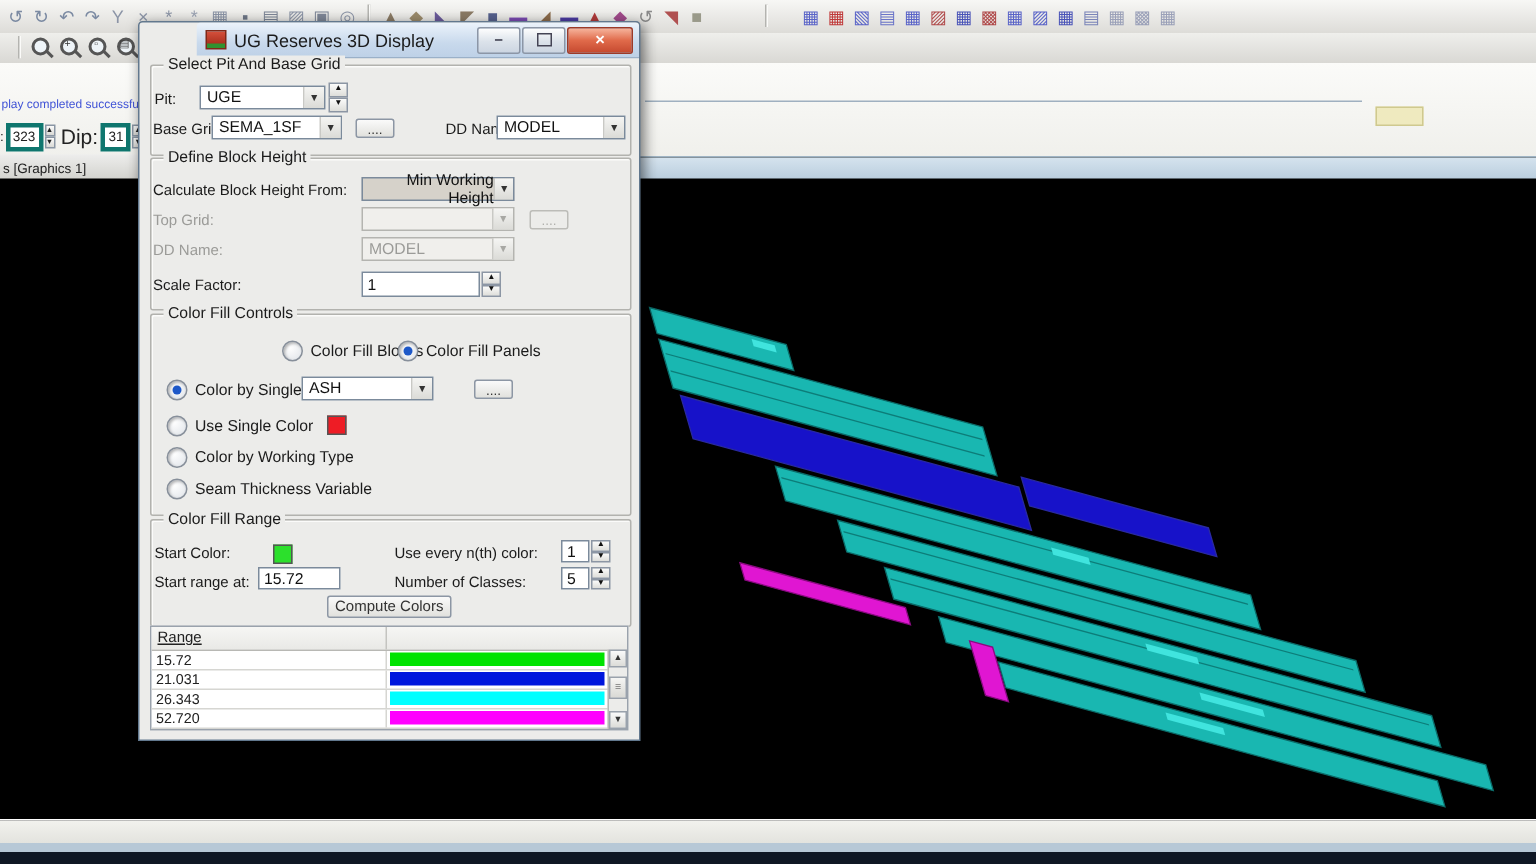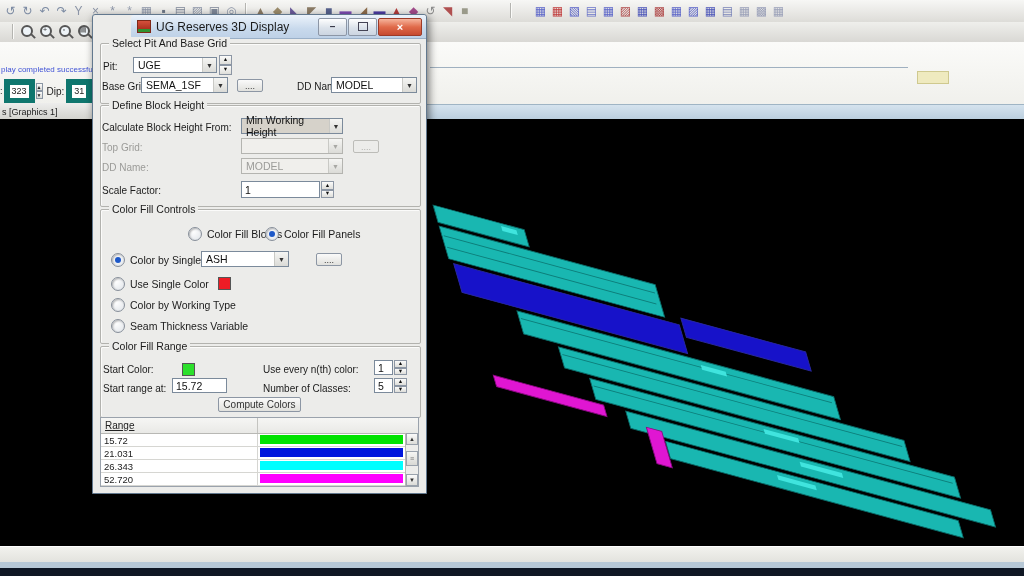--- a/index.html
+++ b/index.html
@@ -22,21 +22,21 @@
 
   
   #white-panel{position:absolute;left:0;top:42px;width:1024px;height:62px;
     background:linear-gradient(#fbfbf9,#f0f0ec);}
   #cmd-line{position:absolute;left:430px;top:67px;width:478px;height:1px;background:#9fb0c0;}
   #yellow-btn{position:absolute;left:917px;top:71px;width:30px;height:11px;background:#efeabf;border:1px solid #cfc98f;}
   #blue-strip{position:absolute;left:0;top:104px;width:1024px;height:15px;
     background:linear-gradient(#d5e3ee,#b9cddd);border-top:1px solid #9fb4c4;}
   #status-link{position:absolute;left:1px;top:65px;font-size:8px;color:#4053d6;white-space:nowrap;}
   #coord-row{position:absolute;left:0;top:79px;width:92px;height:24px;display:flex;align-items:center;font-size:9px;color:#222;}
-  .mini-input{border:6px solid #0f766e;background:#fff;height:13px;line-height:13px;font-size:9px;padding:0 2px;}
+  .mini-input{border:3px solid #0f766e;background:#fff;height:13px;line-height:13px;font-size:9px;padding:0 2px;}
   .mini-spin{display:inline-flex;flex-direction:column;width:11px;height:16px;margin-left:1px;}
   .mini-spin b{flex:1;border:1px solid #8a96a4;background:linear-gradient(#fbfbfa,#d9d9d5);
     font-size:5px;line-height:6px;text-align:center;color:#222;font-weight:normal;}
   #graphics-tab{position:absolute;left:0;top:103px;width:92px;height:17px;
     background:linear-gradient(#ededec,#d2d2cd);border-bottom:2px solid #555;
     font-size:9px;color:#222;display:flex;align-items:center;padding-left:2px;}
 
   
   #viewport{position:absolute;left:0;top:119px;width:1024px;height:427px;background:#000;}
 
@@ -56,21 +56,21 @@
     background:linear-gradient(#d5503c,#9c2414);box-shadow:inset 0 -3px 0 #2f9230;}
   #dlg-title{font-size:12px;color:#1b1b1b;}
   .winbtns{margin-left:auto;display:flex;gap:1px;}
   .wb{height:16px;border:1px solid #8c96a6;border-radius:2px;
     background:linear-gradient(#fefefe,#dbe2ea 55%,#ccd5e1);
     font-size:10px;color:#334;display:flex;align-items:center;justify-content:center;cursor:default;}
   .wb.min{width:27px;font-weight:bold;} .wb.max{width:27px;}
   .wb.max i{width:8px;height:7px;border:1px solid #445;display:block;}
   .wb.close{width:42px;background:linear-gradient(#f6b49c,#e06a4a 50%,#c64a30);
     border-color:#9c3a28;color:#fff;font-weight:bold;font-size:11px;}
-  #dlg-body{position:absolute;left:0;top:23px;right:0;bottom:0;}
+  #dlg-body{position:absolute;left:0;top:23px;right:0;bottom:0;text-align:right;}
 
   .grp{position:absolute;border:1px solid #b2b2ae;border-radius:2px;box-shadow:inset 1px 1px 0 #fbfbfa;}
   .grp>.gt{position:absolute;left:8px;top:-7px;background:#ececea;padding:0 3px;font-size:10.5px;color:#1b1b1b;white-space:nowrap;}
   .lb{position:absolute;font-size:10px;color:#1b1b1b;white-space:nowrap;}
   .lb.dis{color:#9b9b98;}
   .combo{position:absolute;height:16px;background:#fff;border:1px solid #7b8a9b;
     font-size:10.5px;color:#111;display:flex;align-items:center;padding-left:4px;box-sizing:border-box;}
   .combo .ar{margin-left:auto;width:13px;align-self:stretch;display:flex;align-items:center;justify-content:center;
     font-size:7px;color:#333;border-left:1px solid #c9c9c5;background:linear-gradient(#f5f5f3,#dbdbd7);}
   .combo.gray{background:#d6d2ca;}
@@ -187,21 +187,21 @@
   <div id="blue-strip"></div>
 
   <div id="status-link">play completed successfu</div>
   <div id="coord-row">
     <span class="lb" style="position:static;font-size:9px">:</span>
     <span class="mini-input" style="width:20px;margin-left:1px">323</span>
     <span class="mini-spin">
         <b>▲</b>
         <b>▼</b>
       </span>
-    <span style="margin-left:4px;font-size:10px">Dip:</span>
+    <span style="margin-left:4px;font-size:14px">Dip:</span>
     <span class="mini-input" style="width:18px;margin-left:2px">31</span>
     <span class="mini-spin">
         <b>▲</b>
         <b>▼</b>
       </span>
   </div>
   <div id="graphics-tab">
     <span>s [Graphics 1]</span>
   </div>
 

